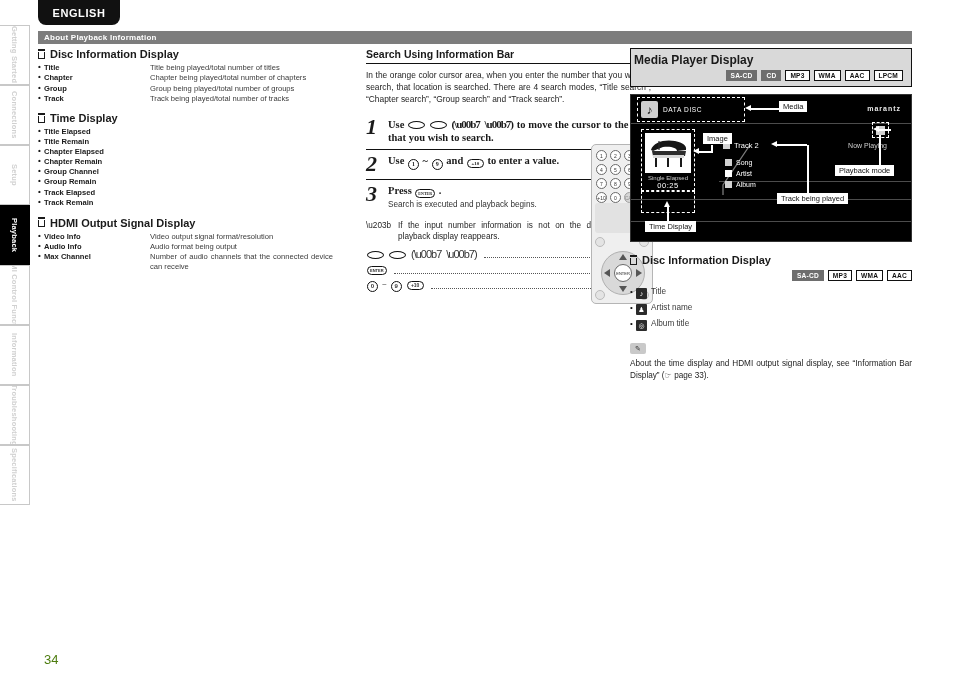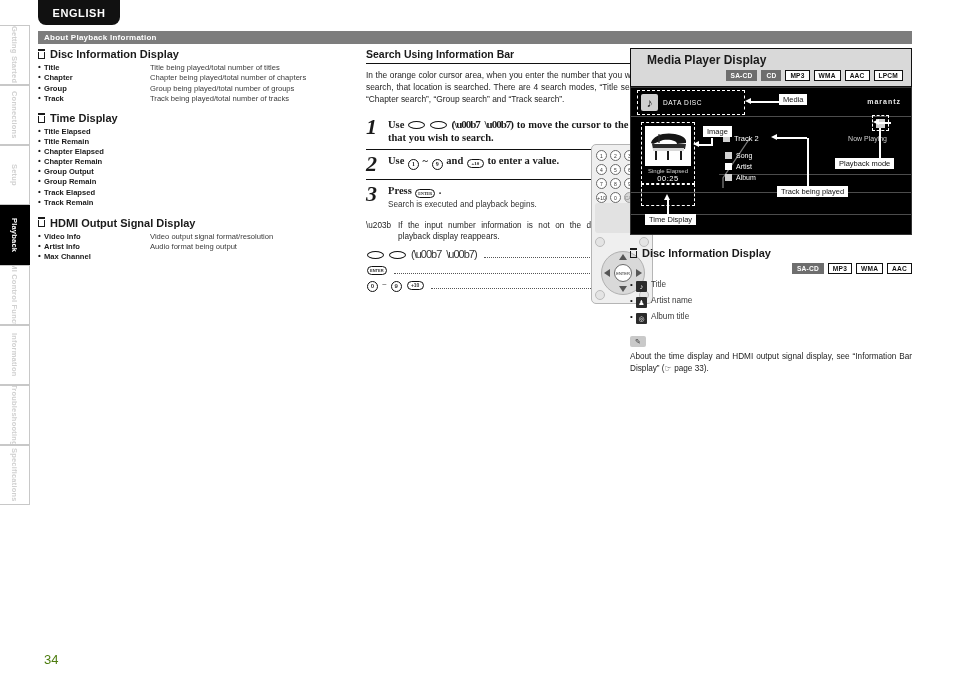--- a/index.html
+++ b/index.html
@@ -140,21 +140,21 @@
     font-size:6px; line-height:9px; text-align:center; position:relative; top:2px; margin:0 1px; font-style:normal; font-weight:bold;
   }
   .glyph-oval-lbl {
     display:inline-block; min-width:17px; height:9px; padding:0 2px; border:1.2px solid #111; border-radius:9px;
     font-size:5px; line-height:7px; text-align:center; position:relative; top:1px; margin:0 1px; font-style:normal; font-weight:bold;
   }
 
   
   #mpd-head {
     border:1.6px solid #111; background:#d9d9d9;
-    padding:4px 8px 5px 16px; 
+    padding:4px 8px 5px 3px; margin-bottom:7px;
   }
   #mpd-title { font-size:12px; font-weight:bold; }
   .badgerow { display:flex; gap:4px; justify-content:flex-end; margin-top:3px; }
   .badge {
     border:1.2px solid #111; background:#ffffff; color:#111;
     font-size:6.6px; font-weight:bold; padding:1px 4px; letter-spacing:.2px;
   }
   .badge.off { background:#6e6e6e; color:#ffffff; border-color:#6e6e6e; }
 
   
@@ -287,41 +287,42 @@
 
   <h2 class="sec">
     <span class="sq"></span>
     <span>Time Display</span>
   </h2>
   <div id="time-display-list" style="margin-bottom:9px;">
       <div class="bullet-only">Title Elapsed</div>
       <div class="bullet-only">Title Remain</div>
       <div class="bullet-only">Chapter Elapsed</div>
       <div class="bullet-only">Chapter Remain</div>
-      <div class="bullet-only">Group Output</div>
+      <div class="bullet-only">Group Channel</div>
       <div class="bullet-only">Group Remain</div>
       <div class="bullet-only">Track Elapsed</div>
       <div class="bullet-only">Track Remain</div>
     </div>
 
   <h2 class="sec">
     <span class="sq"></span>
     <span>HDMI Output Signal Display</span>
   </h2>
   <div class="deflist" id="hdmi-list">
       <div class="defrow">
         <div class="defterm">Video Info</div>
         <div class="defdesc">Video output signal format/resolution</div>
       </div>
       <div class="defrow">
-        <div class="defterm">Artist Info</div>
+        <div class="defterm">Audio Info</div>
         <div class="defdesc">Audio format being output</div>
       </div>
       <div class="defrow">
         <div class="defterm">Max Channel</div>
+        <div class="defdesc">Number of audio channels that the connected device can receive</div>
       </div>
     </div>
 </div>
 
 <div class="col" id="col-mid">
   <div id="mid-title">Search Using Information Bar</div>
   <div id="mid-intro">In the orange color cursor area, when you enter the number that you wish to search, that location is searched. There are 4 search modes, “Title search”, “Chapter search”, “Group search” and “Track search”.</div>
 
   <div class="step">
     <div class="stepnum">1</div>

